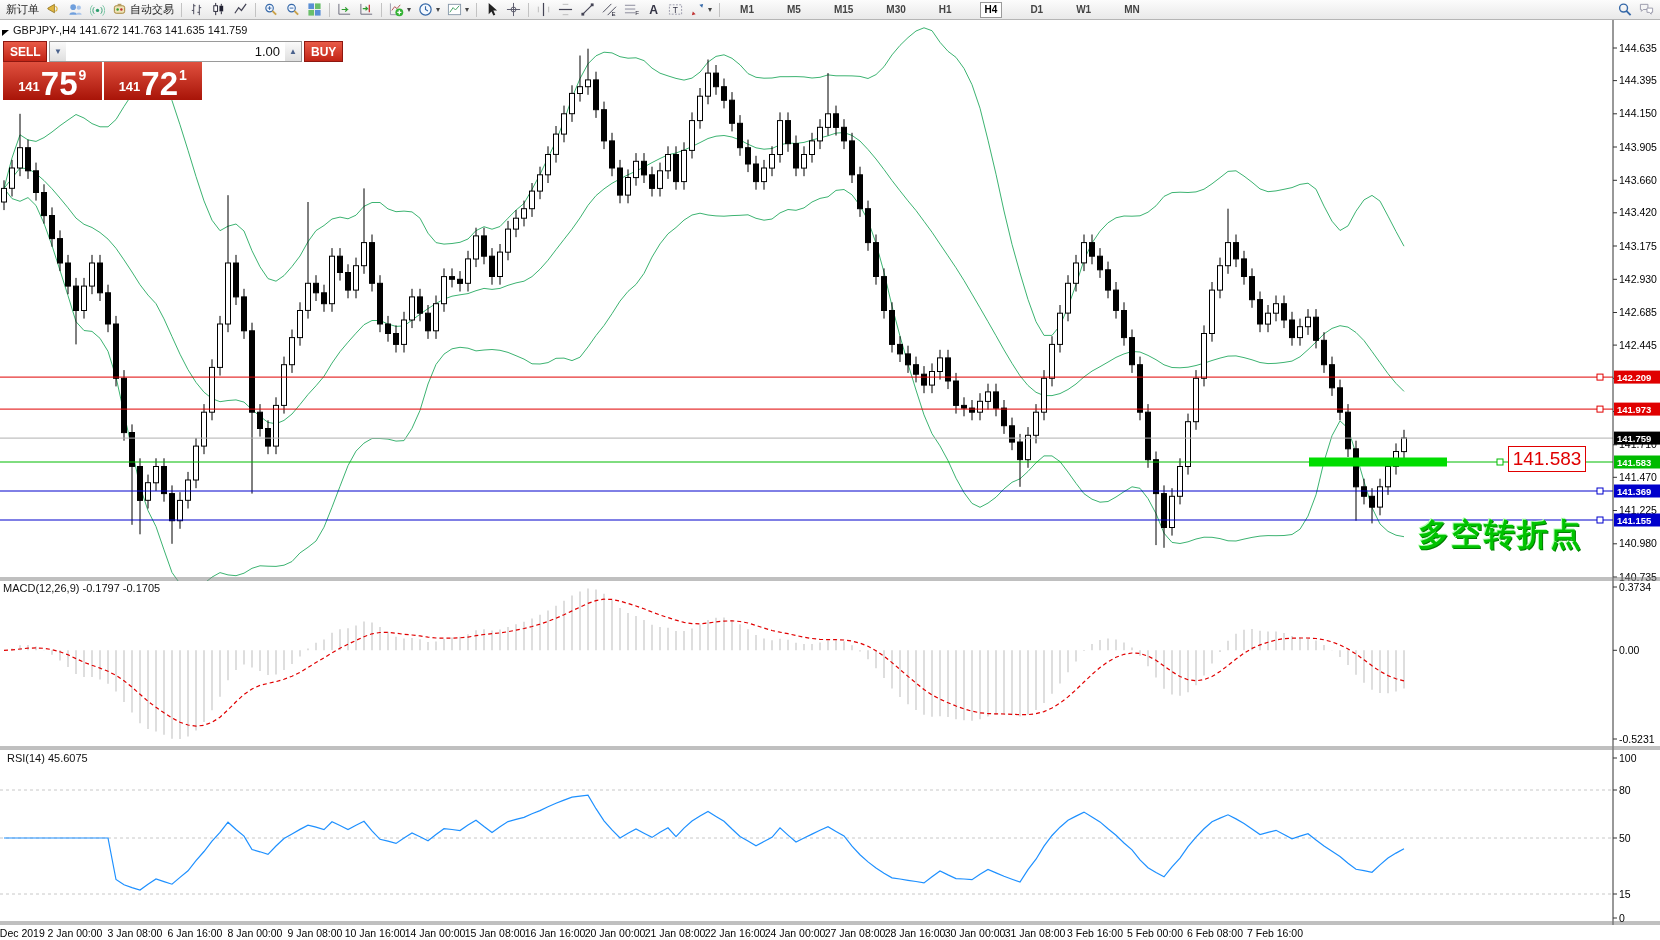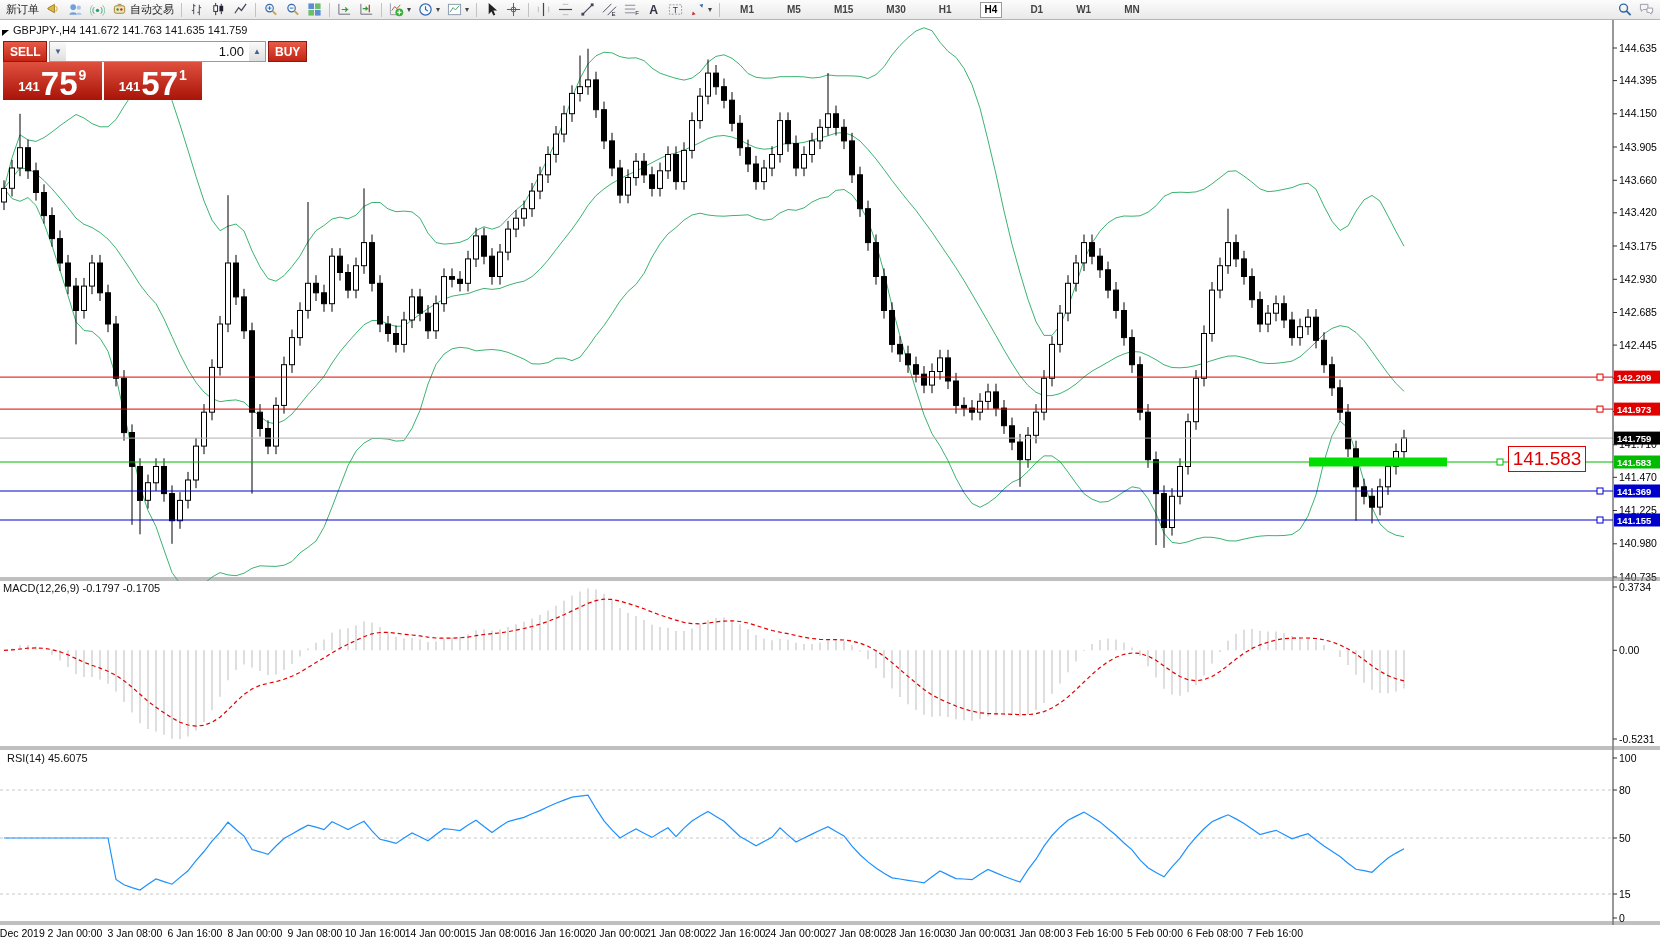--- a/index.html
+++ b/index.html
@@ -31,21 +31,21 @@
     border-right:7px solid transparent;}
   
   #one-click{left:3px;top:41px;width:199px;height:59px;font-family:"Liberation Sans",sans-serif;}
   .oc-top{display:flex;height:21px;}
   .oc-sell,.oc-buy{width:44px;border:1px solid #8e1710;color:#fff;font-weight:bold;
     font-size:12px;background:linear-gradient(#e85a47,#c22415);}
   .oc-vol{flex:1;display:flex;border:1px solid #9a9a9a;background:#fff;margin:0 2px;}
   .oc-step{width:16px;border:none;background:linear-gradient(#fafafa,#dfdfdf);
     color:#49618c;font-size:8px;padding:0;}
   .oc-input{flex:1;border:none;outline:none;font-size:13px;text-align:right;
-    padding-right:5px;color:#111;min-width:0;font-family:"Liberation Sans",sans-serif;}
+    padding-right:5px;color:#111;min-width:0;font-family:"Liberation Sans",sans-serif;margin-left:36px;}
   .oc-prices{display:flex;height:38px;margin-top:0;}
   .oc-price{flex:1;display:flex;align-items:flex-end;justify-content:center;
     background:linear-gradient(#e0503e,#a81408);color:#fff;padding-bottom:1px;}
   .oc-gap{width:2px;background:#fff;}
   .oc-sm{font-size:13px;font-weight:bold;margin:12px 1px 5px 0;}
   .oc-lg{font-size:33px;font-weight:bold;line-height:30px;}
   .oc-sup{font-size:14px;font-weight:bold;margin:0 0 16px 1px;}
   
   #macd-label{left:3px;top:582px;font-size:11px;color:#111;}
   #rsi-label{left:7px;top:752px;font-size:11px;color:#111;}
@@ -1021,22 +1021,23 @@
     </div>
     <div class="oc-prices">
       <div class="oc-price">
         <span class="oc-sm">141</span>
         <span class="oc-lg">75</span>
         <span class="oc-sup">9</span>
       </div>
       <div class="oc-gap"></div>
       <div class="oc-price">
         <span class="oc-sm">141</span>
-        <span class="oc-lg">57</span>
+        <span class="oc-lg">72</span>
         <span class="oc-sup">1</span>
       </div>
     </div>
   </div>
 
   <div class="ov" id="macd-label">MACD(12,26,9) -0.1797 -0.1705</div>
   <div class="ov" id="rsi-label">RSI(14) 45.6075</div>
   <div class="ov" id="breakout-label">141.583</div>
+  <div class="ov" id="pivot-text">多空转折点</div>
 </div>
 
 </body></html>

